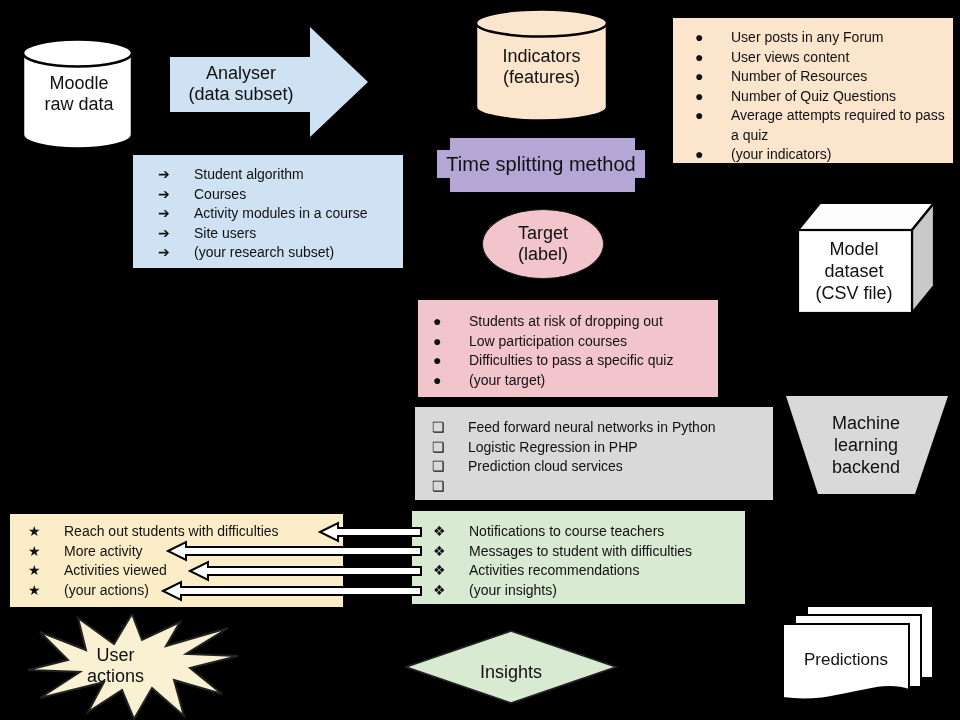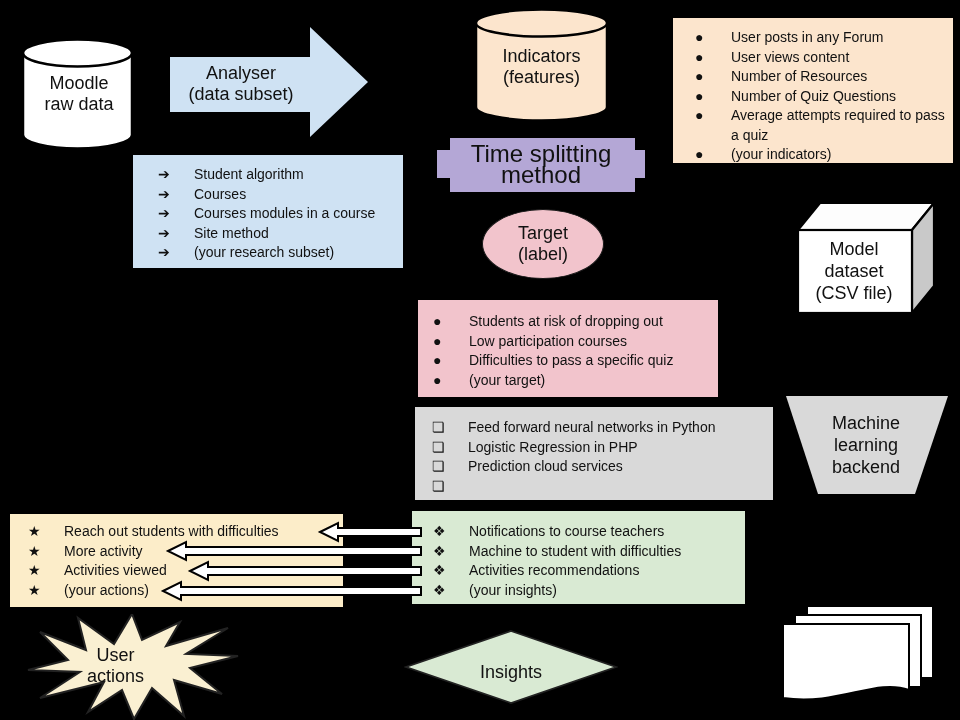--- a/index.html
+++ b/index.html
@@ -42,25 +42,25 @@
     <div class="li">
         <span class="b">➔</span>
         <span class="t">Student algorithm</span>
       </div>
     <div class="li">
         <span class="b">➔</span>
         <span class="t">Courses</span>
       </div>
     <div class="li">
         <span class="b">➔</span>
-        <span class="t">Courses modules in a course</span>
-      </div>
-    <div class="li">
-        <span class="b">➔</span>
-        <span class="t">Site method</span>
+        <span class="t">Activity modules in a course</span>
+      </div>
+    <div class="li">
+        <span class="b">➔</span>
+        <span class="t">Site users</span>
       </div>
     <div class="li">
         <span class="b">➔</span>
         <span class="t">(your research subset)</span>
       </div>
   </div>
 
   <svg class="abs" style="left:473px;top:6px" width="137" height="119" viewBox="0 0 137 119">
     <path d="M3 17 v84 a65.5 13.5 0 0 0 131 0 V17" fill="#fce5cd" stroke="#000" stroke-width="2.5"></path>
     <ellipse cx="68.5" cy="17" rx="65.5" ry="13.5" fill="#fce5cd" stroke="#000" stroke-width="2.5"></ellipse>
@@ -90,21 +90,21 @@
         <span class="t">Average attempts required to pass a quiz</span>
       </div>
     <div class="li">
         <span class="b">●</span>
         <span class="t">(your indicators)</span>
       </div>
   </div>
 
   <div class="abs purple-bg" style="left:437px;top:150px;width:208px;height:28px"></div>
   <div class="abs purple-bg" style="left:450px;top:138px;width:185px;height:54px"></div>
-  <div class="lbl" style="left:437px;top:151px;width:208px;height:26px;font-size:24px">Time splitting method</div>
+  <div class="lbl" style="left:437px;top:151px;width:208px;height:26px;font-size:20px">Time splitting method</div>
 
   <div class="abs pink-bg" style="left:482px;top:209px;width:122px;height:70px;border-radius:50%;border:1.5px solid #1a1a1a;box-sizing:border-box"></div>
   <div class="lbl" style="left:482px;top:209px;width:122px;height:70px">Target
 (label)</div>
 
   <svg class="abs" style="left:796px;top:201px" width="140" height="114" viewBox="0 0 140 114">
     <polygon points="2,29 24,2 138,2 116,29" fill="#fdfdfd" stroke="#000" stroke-width="2.2"></polygon>
     <polygon points="116,29 138,2 138,85 116,112" fill="#c9c9c9" stroke="#000" stroke-width="2.2"></polygon>
     <rect x="2" y="29" width="114" height="83" fill="#ffffff" stroke="#000" stroke-width="2.2"></rect>
   </svg>
@@ -156,21 +156,21 @@
 learning
 backend</div>
 
   <div class="listbox green-bg" style="left:412px;top:511px;width:333px;height:93px;padding:11px 6px 0 21px">
     <div class="li">
         <span class="b">❖</span>
         <span class="t">Notifications to course teachers</span>
       </div>
     <div class="li">
         <span class="b">❖</span>
-        <span class="t">Machine to student with difficulties</span>
+        <span class="t">Messages to student with difficulties</span>
       </div>
     <div class="li">
         <span class="b">❖</span>
         <span class="t">Activities recommendations</span>
       </div>
     <div class="li">
         <span class="b">❖</span>
         <span class="t">(your insights)</span>
       </div>
   </div>
@@ -210,14 +210,15 @@
   <svg class="abs" style="left:404px;top:629px" width="214" height="76" viewBox="0 0 214 76">
     <polygon points="107,2 212,38 107,74 2,38" fill="#d9ead3" stroke="#222" stroke-width="1.8"></polygon>
   </svg>
   <div class="lbl" style="left:451px;top:658px;width:120px;height:28px">Insights</div>
 
   <svg class="abs" style="left:781px;top:604px" width="156" height="100" viewBox="0 0 156 100">
     <rect x="26" y="2" width="126" height="72" fill="#ffffff" stroke="#000" stroke-width="2"></rect>
     <rect x="14" y="11" width="126" height="72" fill="#ffffff" stroke="#000" stroke-width="2"></rect>
     <path d="M2 20 L128 20 L128 86 C 94 74 58 102 2 94 Z" fill="#ffffff" stroke="#000" stroke-width="2"></path>
   </svg>
+  <div class="lbl" style="left:791px;top:646px;width:110px;height:26px;font-size:17px">Predictions</div>
 
 </div>
 
 </body></html>

